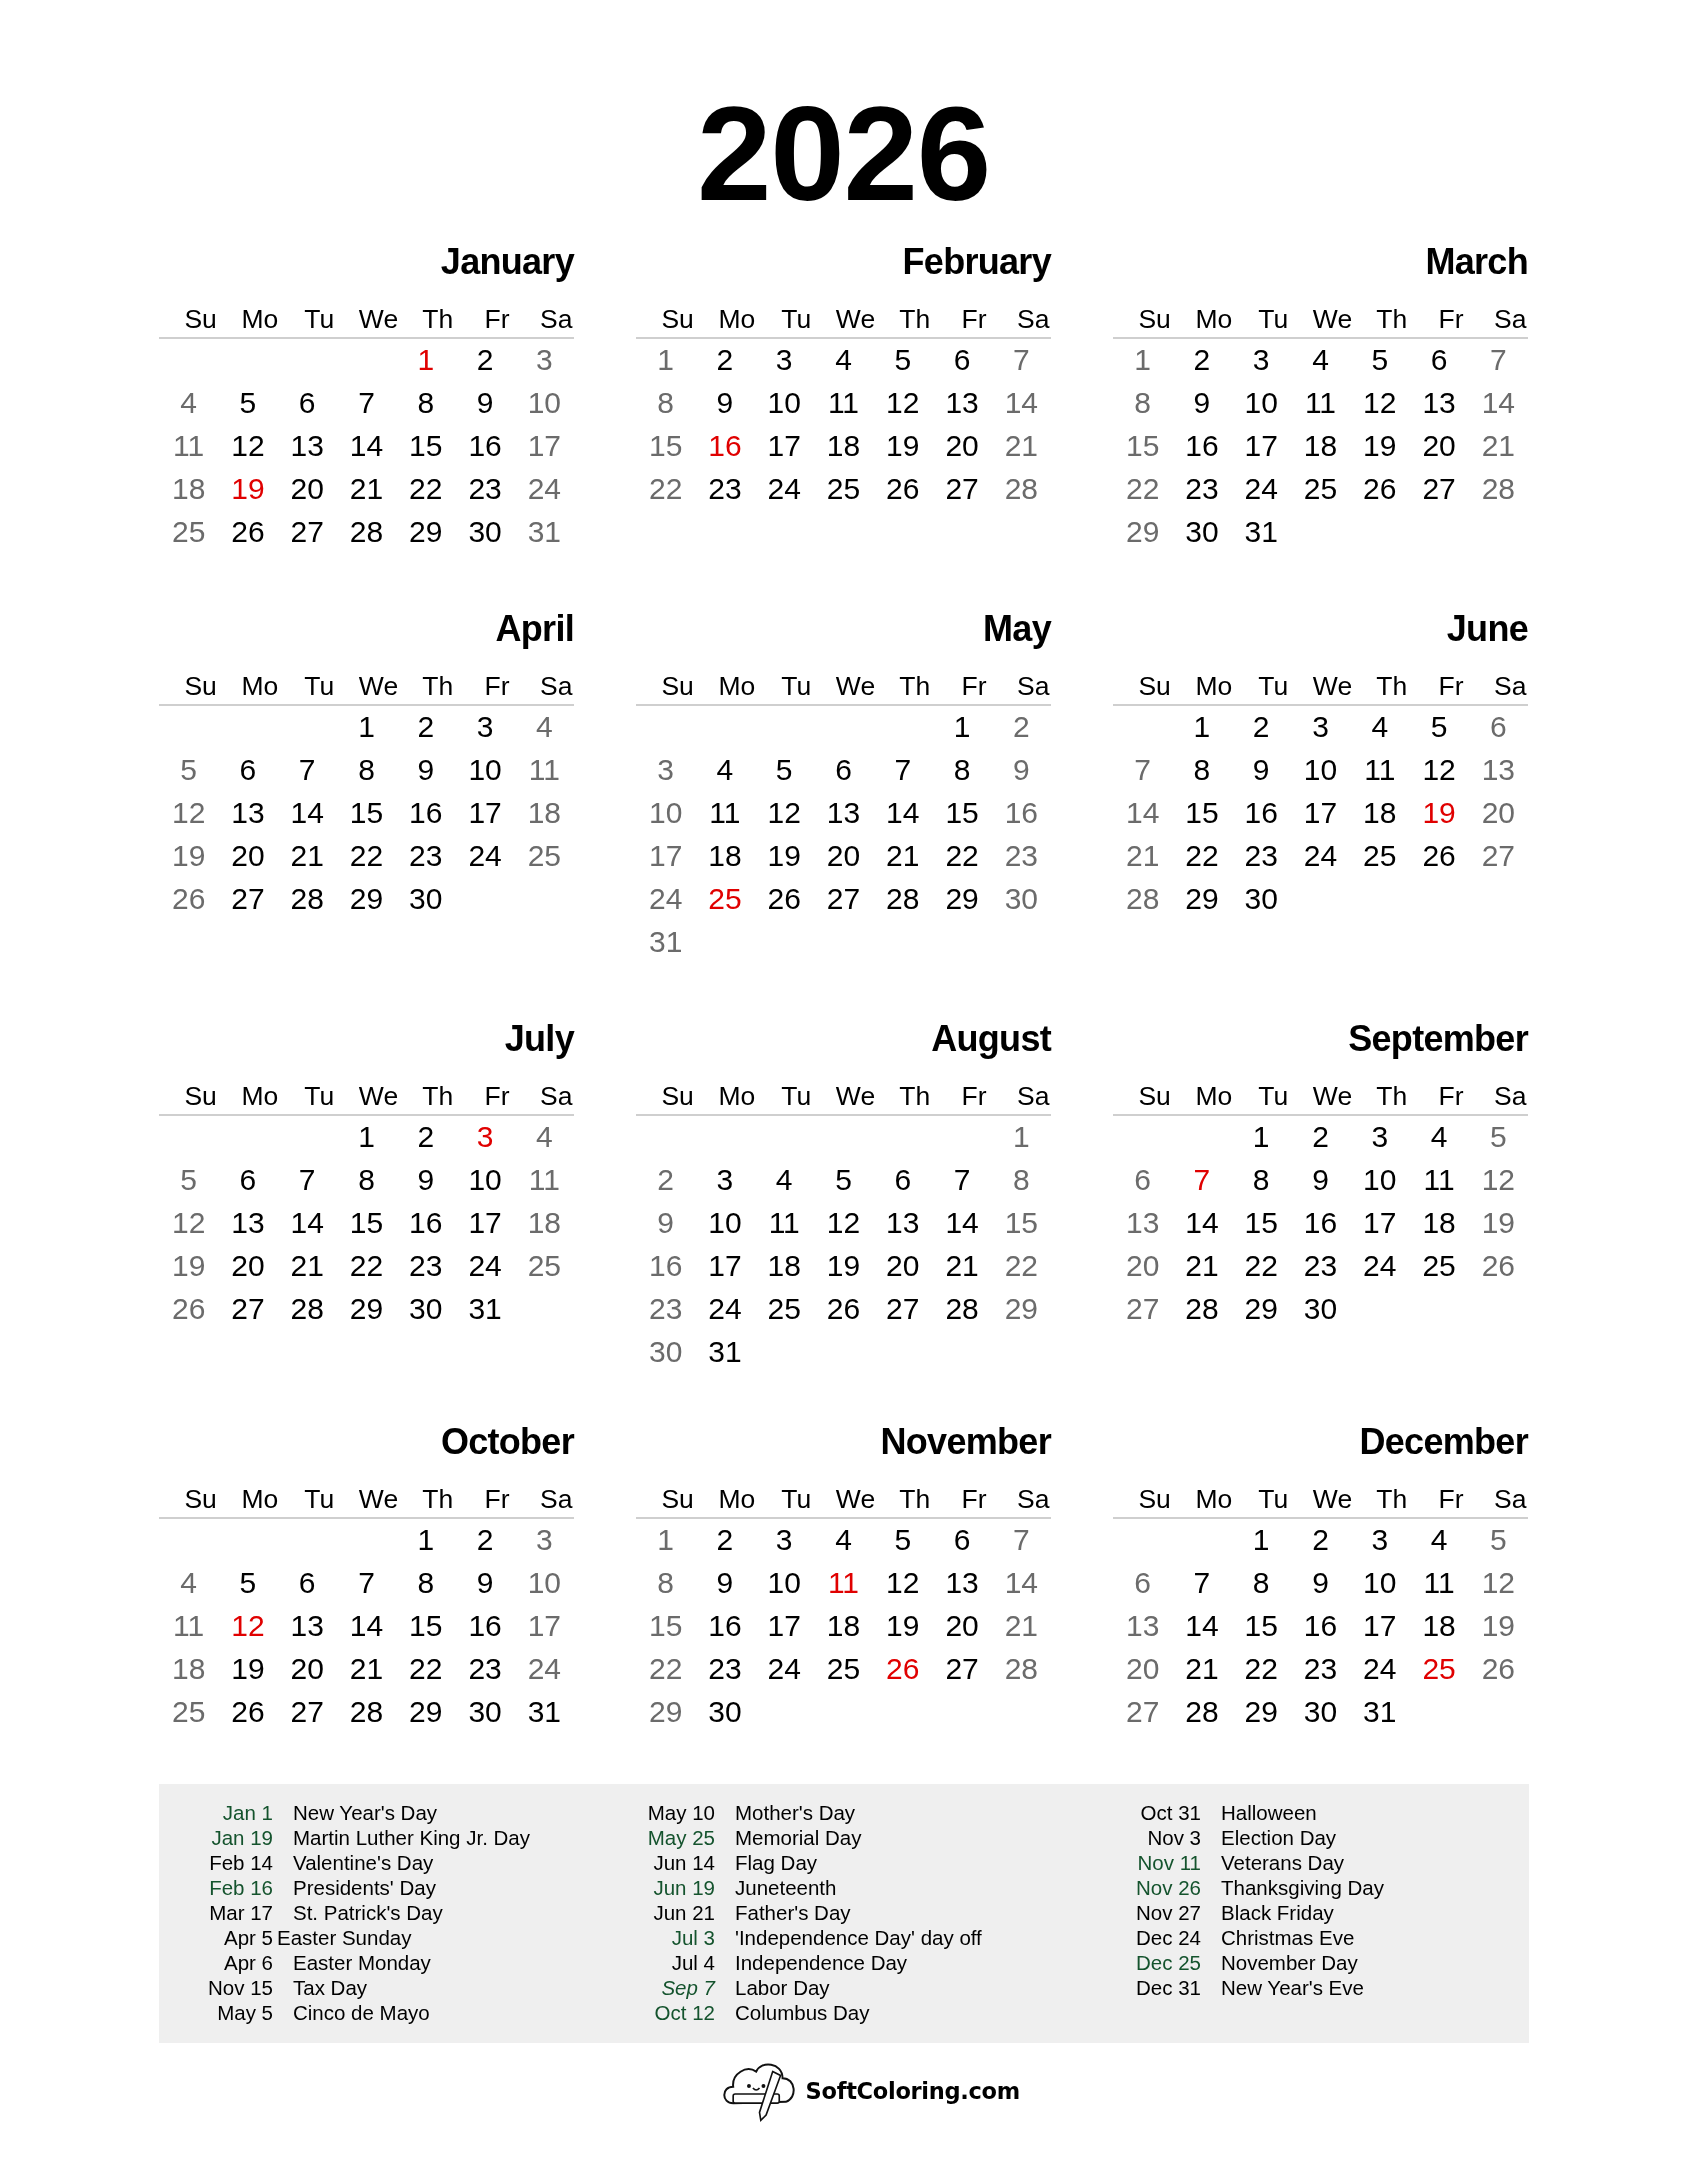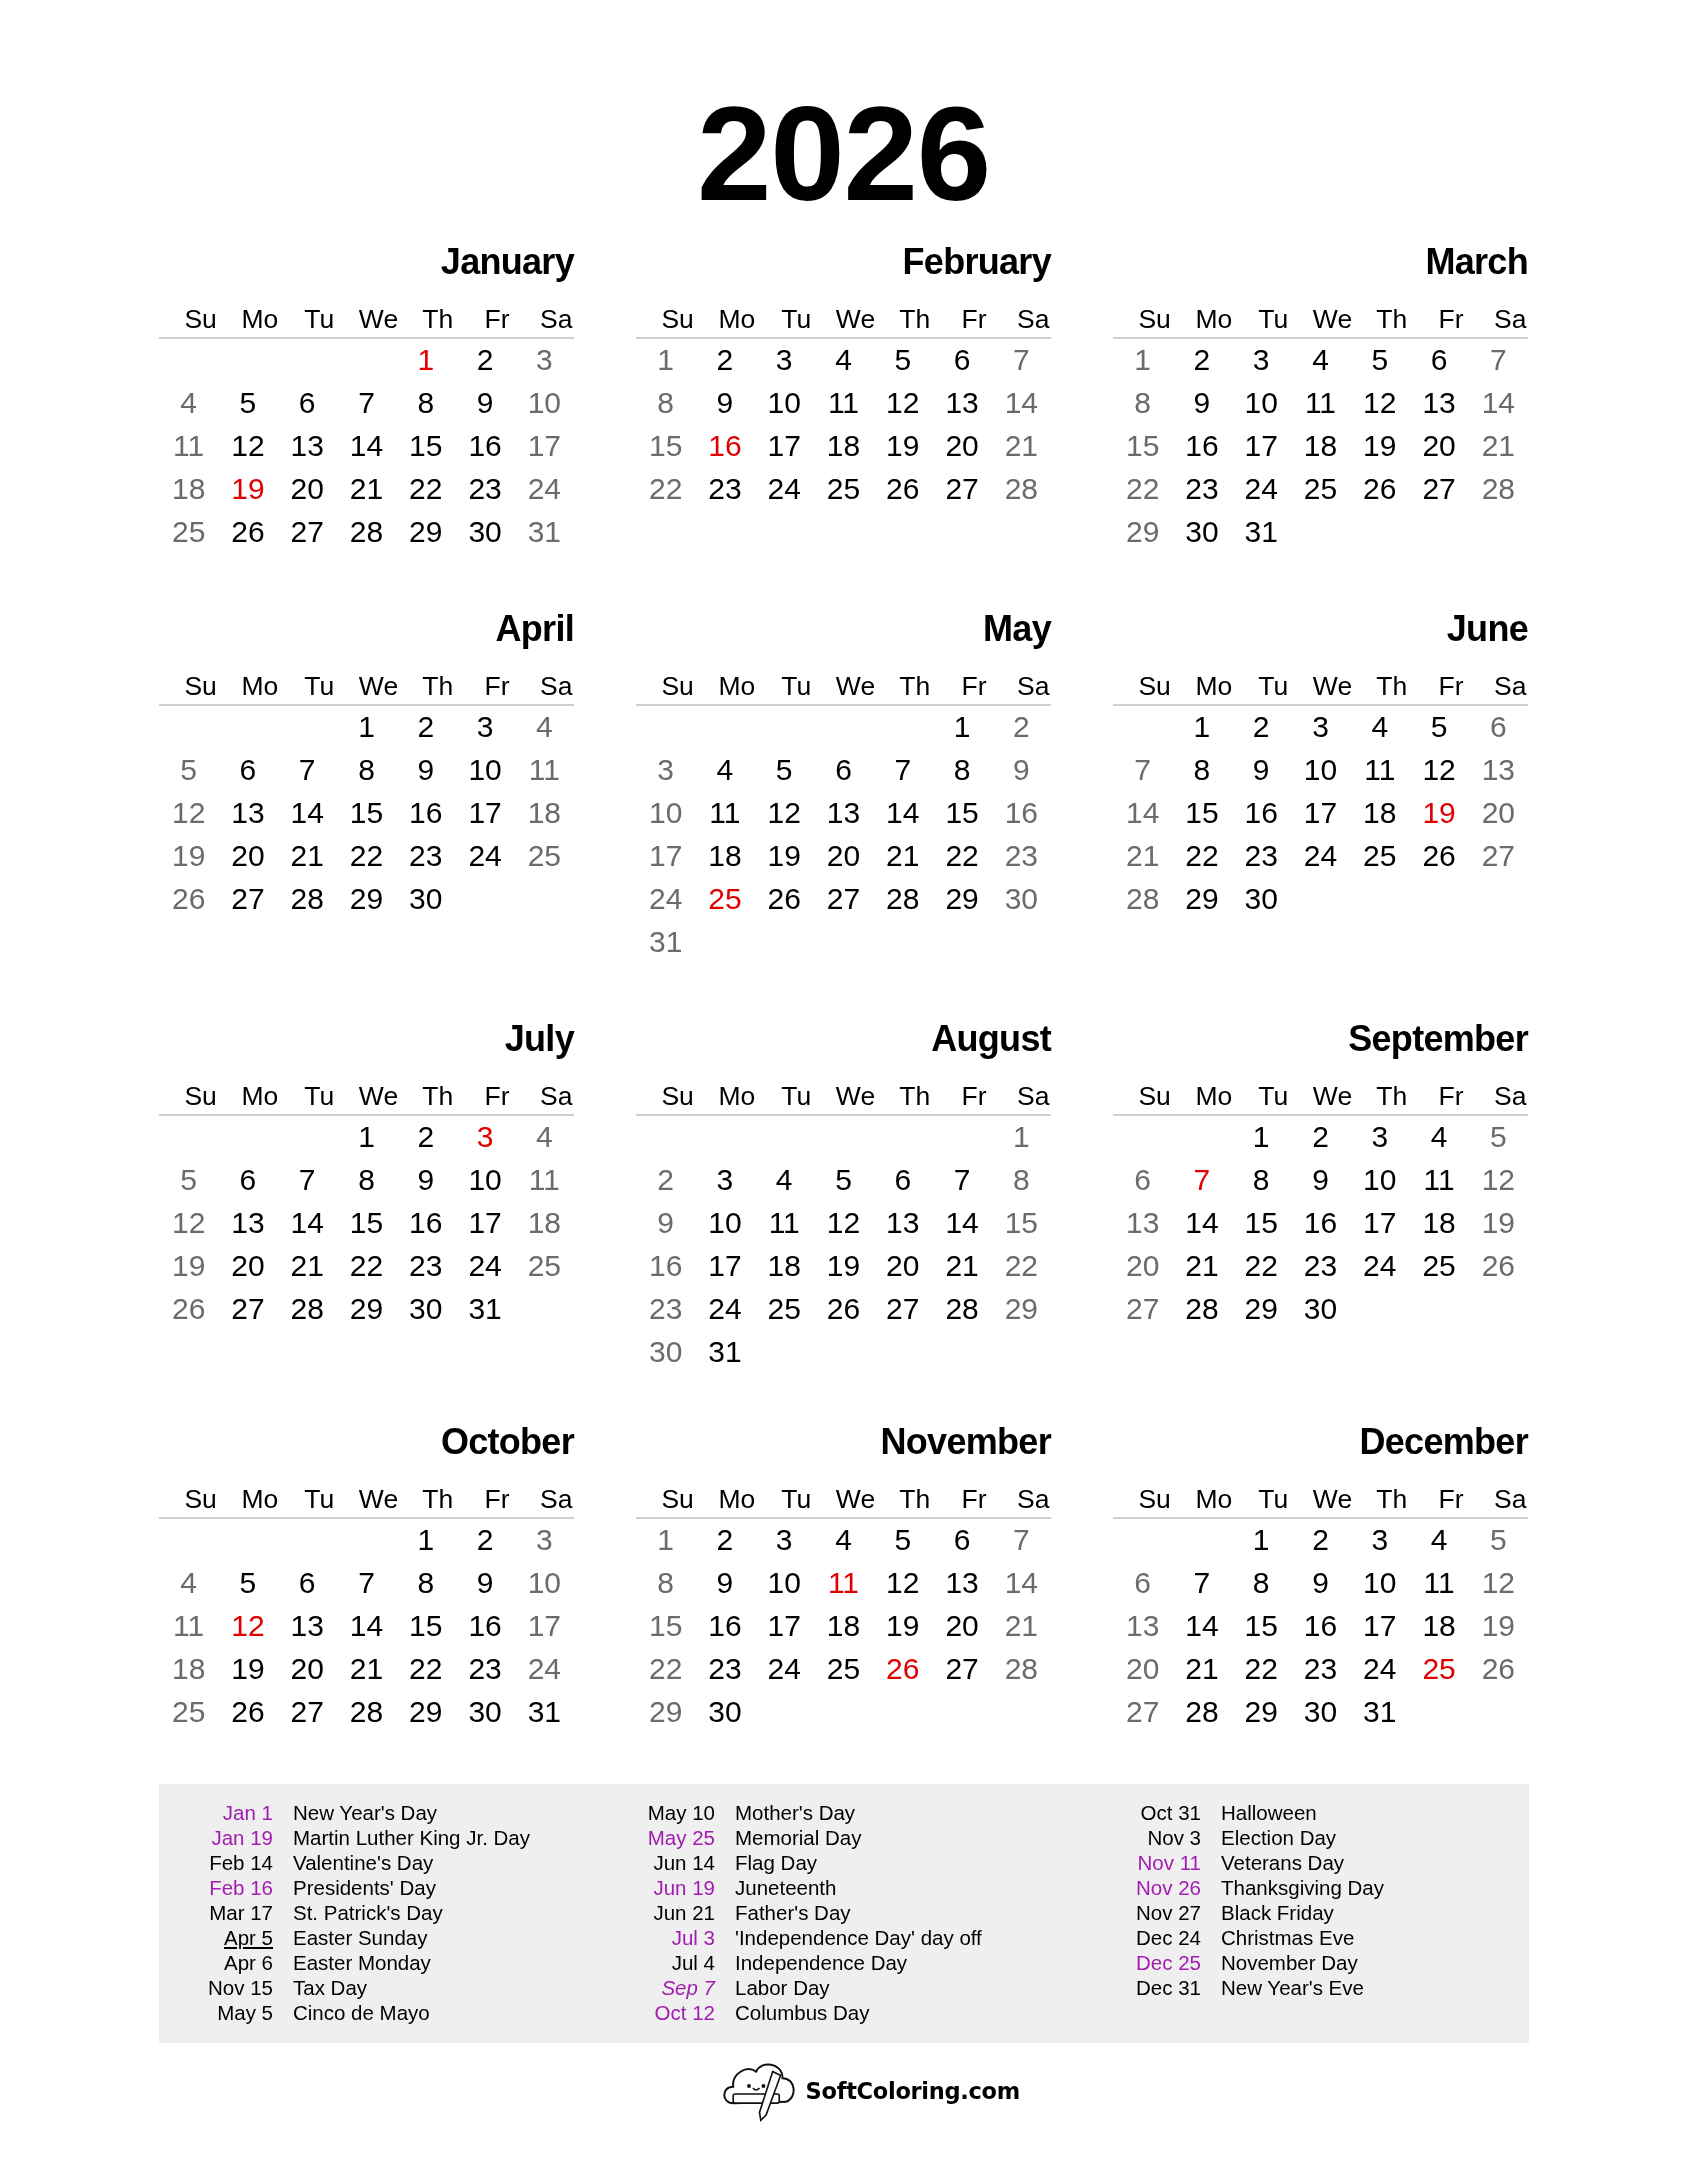--- a/index.html
+++ b/index.html
@@ -16,21 +16,21 @@
   .grid { position:absolute; left:0; top:79px; width:415px; display:grid;
           grid-template-columns:repeat(7, 1fr); grid-auto-rows:43px; }
   .day { text-align:center; font-size:30px; line-height:37px; color:#000; }
   .day.weekend { color:#6b6b6b; }
   .day.holiday { color:#e00000; }
   .day.empty { visibility:hidden; }
   .footer-box { position:absolute; left:159px; top:1784px; width:1370px; height:259px; background:#efefef; }
   .hol-col { position:absolute; top:16px; }
   .hol-row { height:25px; display:flex; align-items:center; font-size:20.5px; white-space:nowrap; }
   .hol-date { text-align:right; }
-  .hol-date.red { color:#a21caf; }
+  .hol-date.red { color:#14532d; }
   .hol-name { color:#000; }
   .logo { position:absolute; left:720px; top:2058px; height:66px; display:flex; align-items:center; }
   .logo-text { font-size:22.5px; font-weight:bold; margin-left:6.6px; letter-spacing:-0.3px;
                font-family:"DejaVu Sans", sans-serif; }
 </style>
 </head>
 <body>
 
 <div class="year">2026</div>
 
@@ -628,21 +628,21 @@
       </div>
       <div class="hol-row">
         <span class="hol-date red" style="width: 114px; margin-right: 20px;">Feb 16</span>
         <span class="hol-name">Presidents' Day</span>
       </div>
       <div class="hol-row">
         <span class="hol-date" style="width: 114px; margin-right: 20px;">Mar 17</span>
         <span class="hol-name">St. Patrick's Day</span>
       </div>
       <div class="hol-row">
-        <span class="hol-date" style="width: 114px; margin-right: 20px; text-decoration: underline;">Apr 5</span>
+        <span class="hol-date" style="width: 114px; margin-right: 4px;">Apr 5</span>
         <span class="hol-name">Easter Sunday</span>
       </div>
       <div class="hol-row">
         <span class="hol-date" style="width: 114px; margin-right: 20px;">Apr 6</span>
         <span class="hol-name">Easter Monday</span>
       </div>
       <div class="hol-row">
         <span class="hol-date" style="width: 114px; margin-right: 20px;">Nov 15</span>
         <span class="hol-name">Tax Day</span>
       </div>

